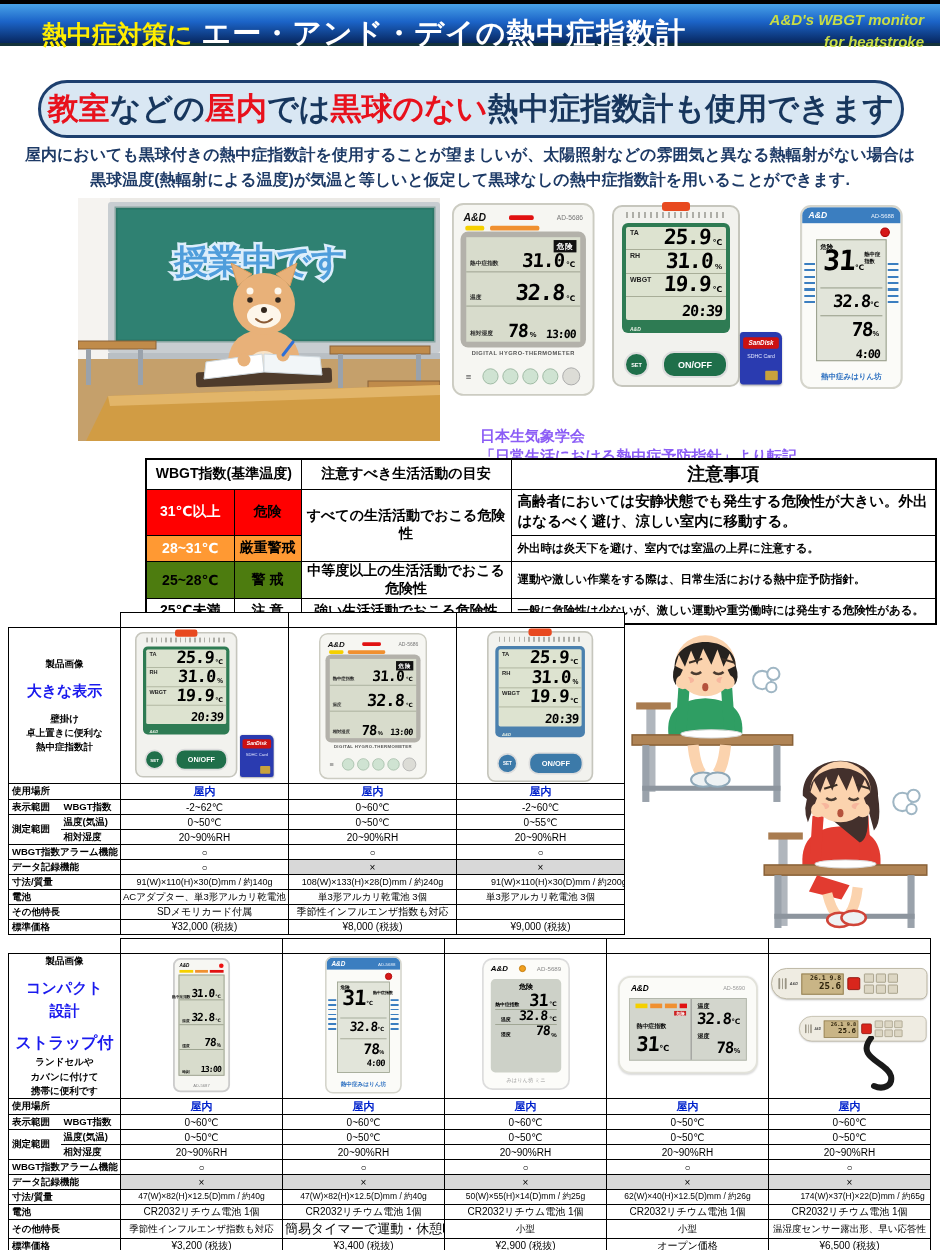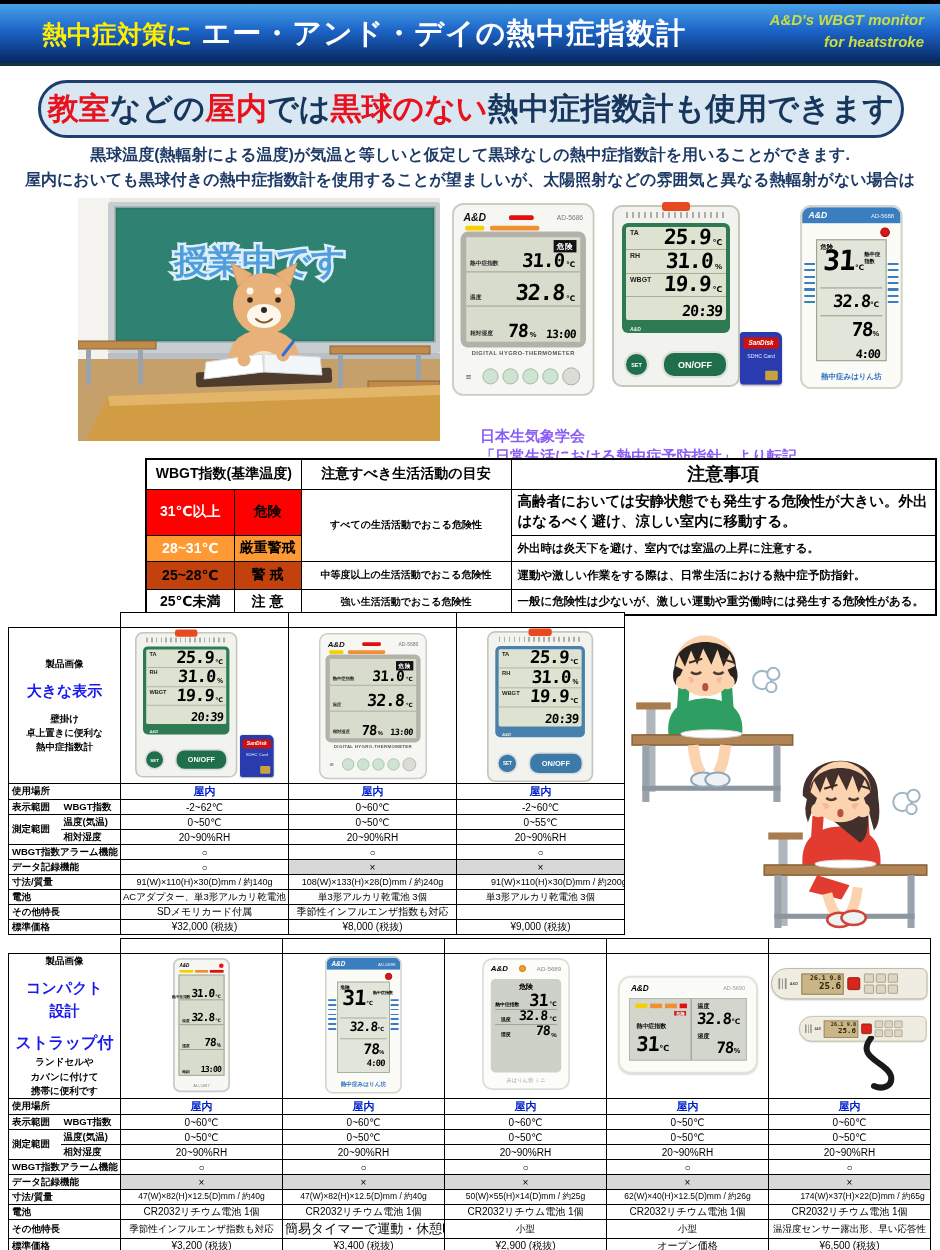--- a/index.html
+++ b/index.html
@@ -1,19 +1,19 @@
 <!DOCTYPE html>
 <html><head>
 <meta charset="utf-8">
 <style>
   html,body{margin:0;padding:0;background:#fff;}
   .page{position:relative;width:940px;height:1250px;background:#fff;overflow:hidden;
         font-family:"Liberation Sans","DejaVu Sans",sans-serif;color:#000;}
   
-  .hdr{position:absolute;left:0;top:0;width:100%;height:66px;box-sizing:border-box;
+  .hdr{position:absolute;left:0;top:0;width:100%;height:46px;box-sizing:border-box;
        border-top:4px solid #000;border-bottom:3px solid #14333c;
        background:linear-gradient(180deg,#48a2e8 0%,#1c64c8 45%,#07275f 100%);}
   .hdr-title{position:absolute;left:42px;top:10px;display:flex;align-items:baseline;gap:9px;font-weight:bold;white-space:nowrap;}
   .ttl-y{color:#ffee00;font-size:25px;}
   .ttl-w{color:#fff;font-size:29px;letter-spacing:1px;}
   .hdr-sub{position:absolute;right:16px;top:5px;text-align:right;font-style:italic;font-weight:bold;
            font-size:15px;line-height:1.45;color:#c9dd45;}
   
   .banner{position:absolute;left:38px;top:80px;width:860px;height:52px;background:#d9e7f3;
           border:3px solid #1d3f6e;border-radius:30px;display:flex;align-items:center;justify-content:center;
@@ -29,24 +29,24 @@
   .fit.abs{position:absolute;}
   .stamp{transform-origin:top left;}
   
   table{border-collapse:collapse;}
   .wbgt{position:absolute;left:145px;top:458px;width:790px;table-layout:fixed;border:2px solid #000;}
   .wbgt th,.wbgt td{border:1px solid #000;padding:0 3px;box-sizing:border-box;}
   .wbgt .h th{height:30px;font-weight:bold;font-size:14px;background:#fff;}
   .wbgt .h th.big{font-size:18px;}
   .wbgt td{font-weight:bold;text-align:center;}
   .wbgt td.range{font-size:14px;} .wbgt td.level{font-size:14px;}
-  .wbgt td.act{font-size:10px;}
+  .wbgt td.act{font-size:14px;}
   .wbgt td.note{font-size:11.5px;text-align:left;padding-left:6px;}
   .wbgt td.notebig{font-size:14.5px;line-height:1.35;}
-  .bg-red{background:#ff0000;} .bg-org{background:#ff9933;} .bg-yel{background:#c2410c;}
+  .bg-red{background:#ff0000;} .bg-org{background:#ff9933;} .bg-yel{background:#4d7c0f;}
   .wt{color:#fff;}
   .r0 td{height:46px;} .r1 td{height:26px;} .r2 td{height:28px;} .r3 td{height:26px;}
   
   .spec{position:absolute;table-layout:fixed;font-size:10px;}
   .spec th,.spec td{border:1px solid #000;padding:0 2px;height:15px;box-sizing:border-box;overflow:hidden;}
   .spec th{font-size:9.5px;font-weight:bold;text-align:left;padding-left:3px;white-space:nowrap;background:#fff;}
   .spec td{text-align:center;white-space:nowrap;}
   .spec .lmain{border-right:none;} .spec .lsub{border-left:none;}
   .spec .corner{border:none;border-bottom:1px solid #000;border-right:1px solid #000;background:#fff;}
   .mhead{background:#1b63ee;color:#fff;font-size:15px;font-weight:bold;text-align:center !important;height:24px;}
@@ -211,22 +211,22 @@
   <div class="banner">
     <span class="seg-red">教室</span>
       <span class="seg-navy">などの</span>
       <span class="seg-red">屋内</span>
       <span class="seg-navy">では</span>
       <span class="seg-red">黒球のない</span>
       <span class="seg-navy">熱中症指数計も使用できます</span>
   </div>
 
   <div class="intro">
+    <div>屋内においても黒球付きの熱中症指数計を使用することが望ましいが、太陽照射などの雰囲気と異なる熱輻射がない場合は</div>
     <div>黒球温度(熱輻射による温度)が気温と等しいと仮定して黒球なしの熱中症指数計を用いることができます.</div>
-    <div>屋内においても黒球付きの熱中症指数計を使用することが望ましいが、太陽照射などの雰囲気と異なる熱輻射がない場合は</div>
   </div>
 
   <svg class="classroom" viewBox="0 0 362 243">
     <rect width="362" height="243" fill="#eceae6"></rect>
     <rect x="0" y="0" width="32" height="243" fill="#f5f3f0"></rect>
     <rect x="30" y="4" width="332" height="151" rx="3" fill="#c8cdd1"></rect>
     <rect x="38" y="10" width="318" height="133" fill="#2f8172"></rect>
     <rect x="38" y="10" width="318" height="133" fill="none" stroke="#256657" stroke-width="3" opacity=".4"></rect>
     <rect x="30" y="155" width="332" height="6" fill="#b9bfc4"></rect>
     <text x="182" y="75" text-anchor="middle" font-family="Liberation Sans,sans-serif" font-size="34" font-weight="bold" fill="#4f9ddb" stroke="#ddeefb" stroke-width="5" paint-order="stroke">授業中です</text>

